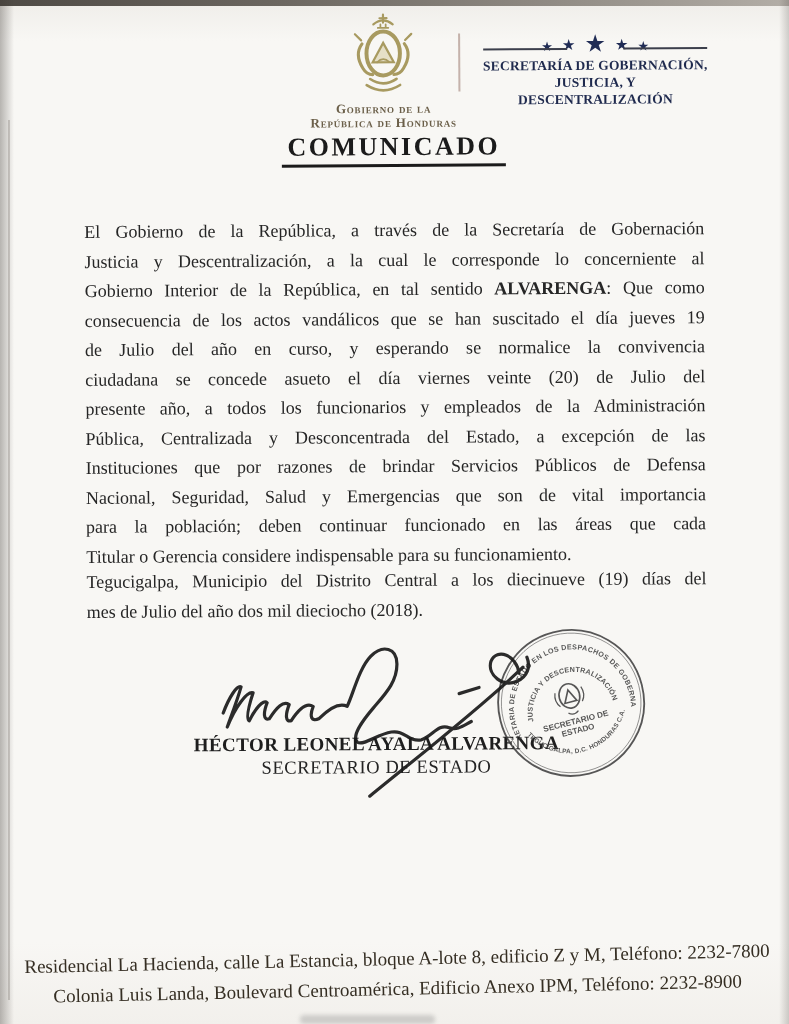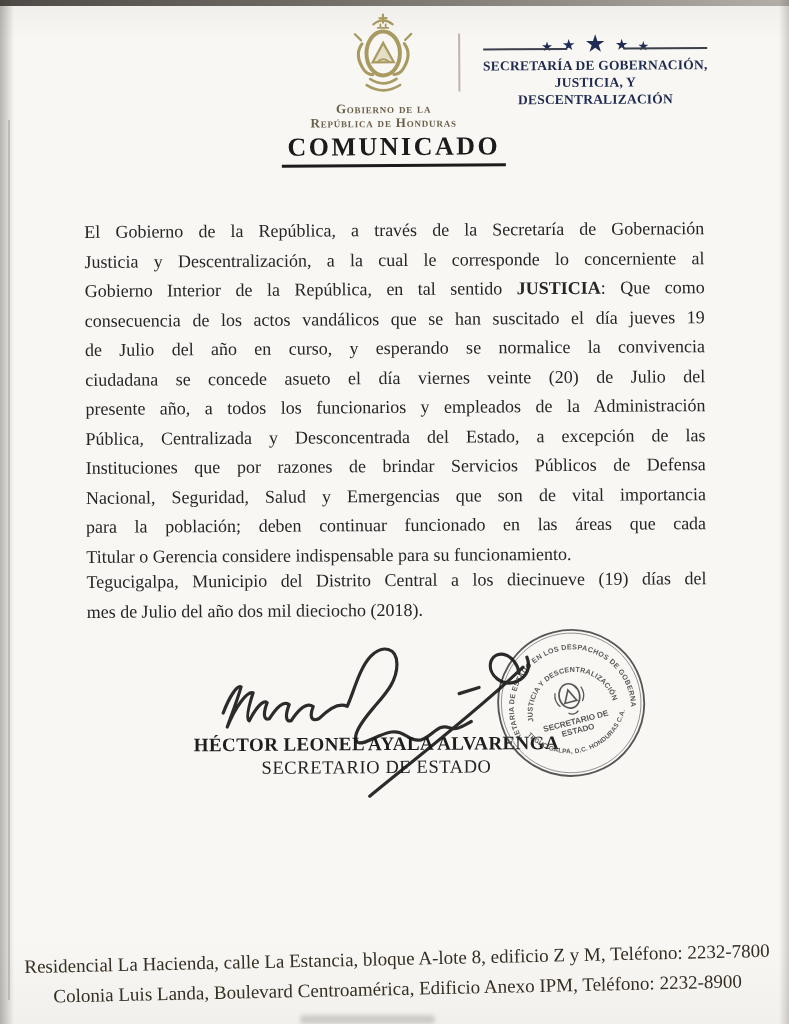--- a/index.html
+++ b/index.html
@@ -103,21 +103,21 @@
       </div>
     </div>
 
     <div class="title-row">
       <span>COMUNICADO</span>
     </div>
 
     <div class="para p1">
         <div class="jline">El Gobierno de la República, a través de la Secretaría de Gobernación</div>
         <div class="jline">Justicia y Descentralización, a la cual le corresponde lo concerniente al</div>
-        <div class="jline">Gobierno Interior de la República, en tal sentido <b>JUSTICIA</b>: Que como</div>
+        <div class="jline">Gobierno Interior de la República, en tal sentido <b>ALVARENGA</b>: Que como</div>
         <div class="jline">consecuencia de los actos vandálicos que se han suscitado el día jueves 19</div>
         <div class="jline">de Julio del año en curso, y esperando se normalice la convivencia</div>
         <div class="jline">ciudadana se concede asueto el día viernes veinte (20) de Julio del</div>
         <div class="jline">presente año, a todos los funcionarios y empleados de la Administración</div>
         <div class="jline">Pública, Centralizada y Desconcentrada del Estado, a excepción de las</div>
         <div class="jline">Instituciones que por razones de brindar Servicios Públicos de Defensa</div>
         <div class="jline">Nacional, Seguridad, Salud y Emergencias que son de vital importancia</div>
         <div class="jline">para la población; deben continuar funcionado en las áreas que cada</div>
         <div class="jline last">Titular o Gerencia considere indispensable para su funcionamiento.</div>
       </div>

